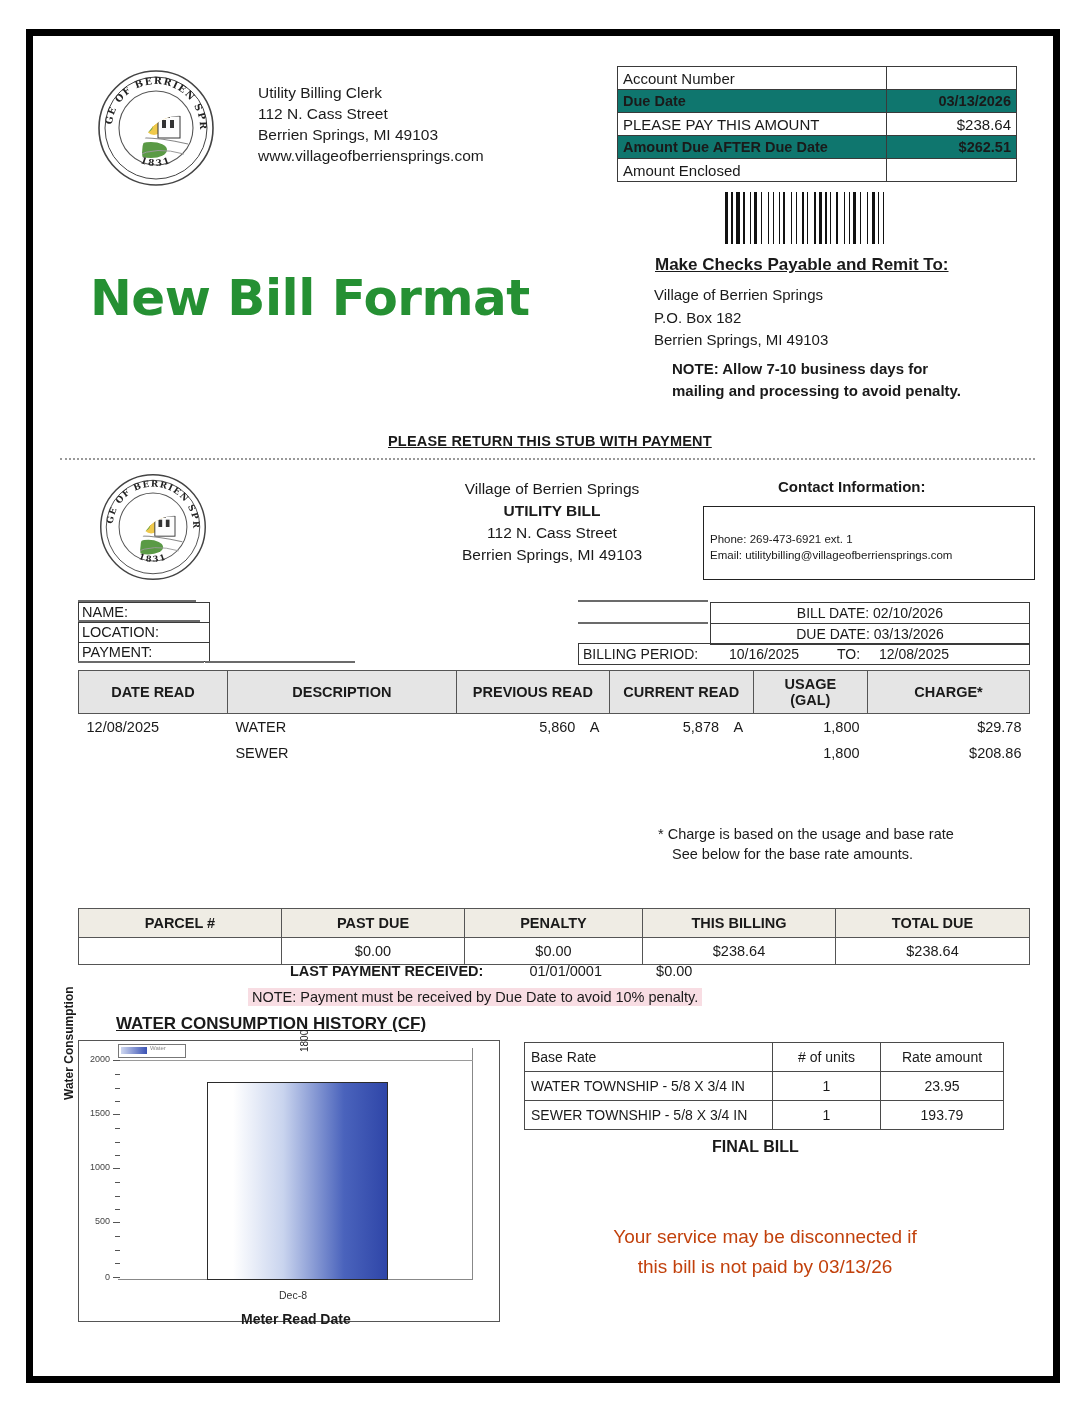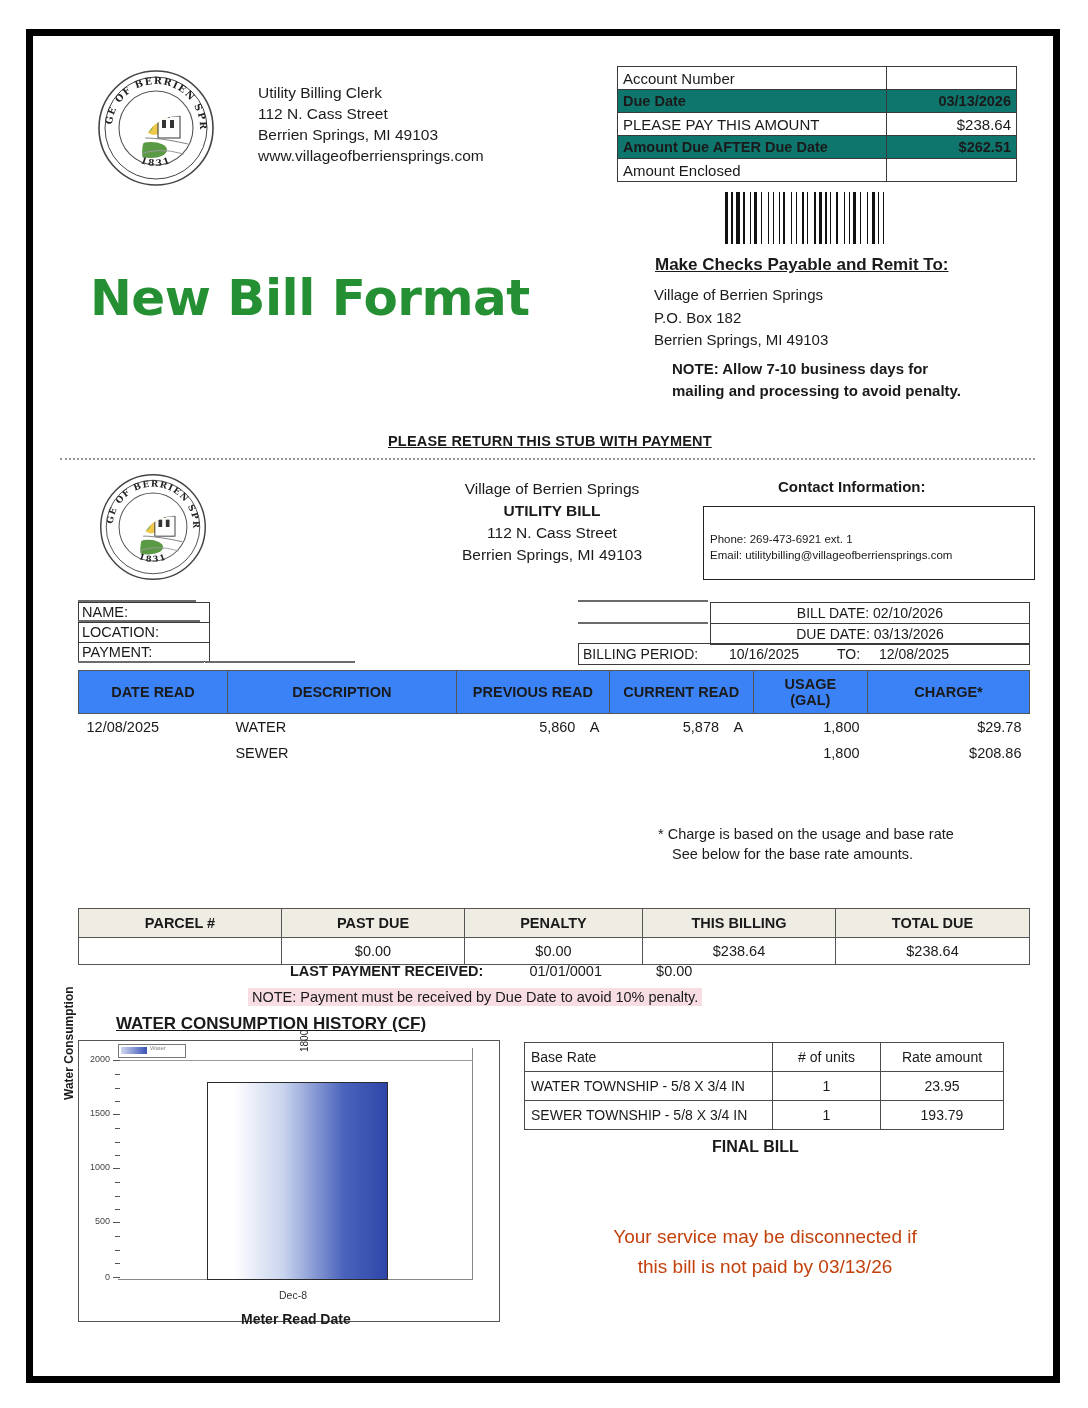--- a/index.html
+++ b/index.html
@@ -44,21 +44,21 @@
   .nla .row{border:1.3px solid #3a3a3a;border-bottom:none;height:20px;padding:0 3px;box-sizing:border-box;line-height:19px;}
   .nla .row:last-child{border-bottom:1.3px solid #3a3a3a;}
   .ul{position:absolute;background:#6b6b6b;height:2px;}
 
   table.dates{position:absolute;left:710px;top:602px;width:320px;border-collapse:collapse;font-size:14px;}
   table.dates td{border:1.3px solid #3a3a3a;height:20px;text-align:center;white-space:nowrap;padding:0 4px;margin-left:21px;}
   .bperiod{position:absolute;left:578px;top:643px;width:452px;height:22px;border:1.3px solid #3a3a3a;box-sizing:border-box;font-size:14px;line-height:20px;white-space:nowrap;}
   .bperiod span{position:absolute;}
 
   table.reads{position:absolute;left:78px;top:670px;width:952px;border-collapse:collapse;font-size:14.5px;}
-  table.reads th{background:#3b82f6;border:1.4px solid #555;font-weight:bold;height:38px;padding:2px 4px;line-height:16px;}
+  table.reads th{background:#e5e5e5;border:1.4px solid #555;font-weight:bold;height:38px;padding:2px 4px;line-height:16px;}
   table.reads td{padding:2px 8px;height:22px;border:none;}
   .c-date{width:145px;} .c-desc{width:230px;} .c-prev{width:150px;}
   .c-cur{width:140px;} .c-use{width:110px;} .c-chg{width:160px;}
   .num{text-align:right;} .lft{text-align:left;}
   .readcell{text-align:right;padding-right:34px!important;position:relative;}
   .readcell .est{position:absolute;right:10px;}
 
   .footnote{position:absolute;left:658px;top:824px;font-size:14.5px;line-height:20px;}
 
   table.totals{position:absolute;left:78px;top:908px;width:952px;border-collapse:collapse;font-size:14.5px;}

